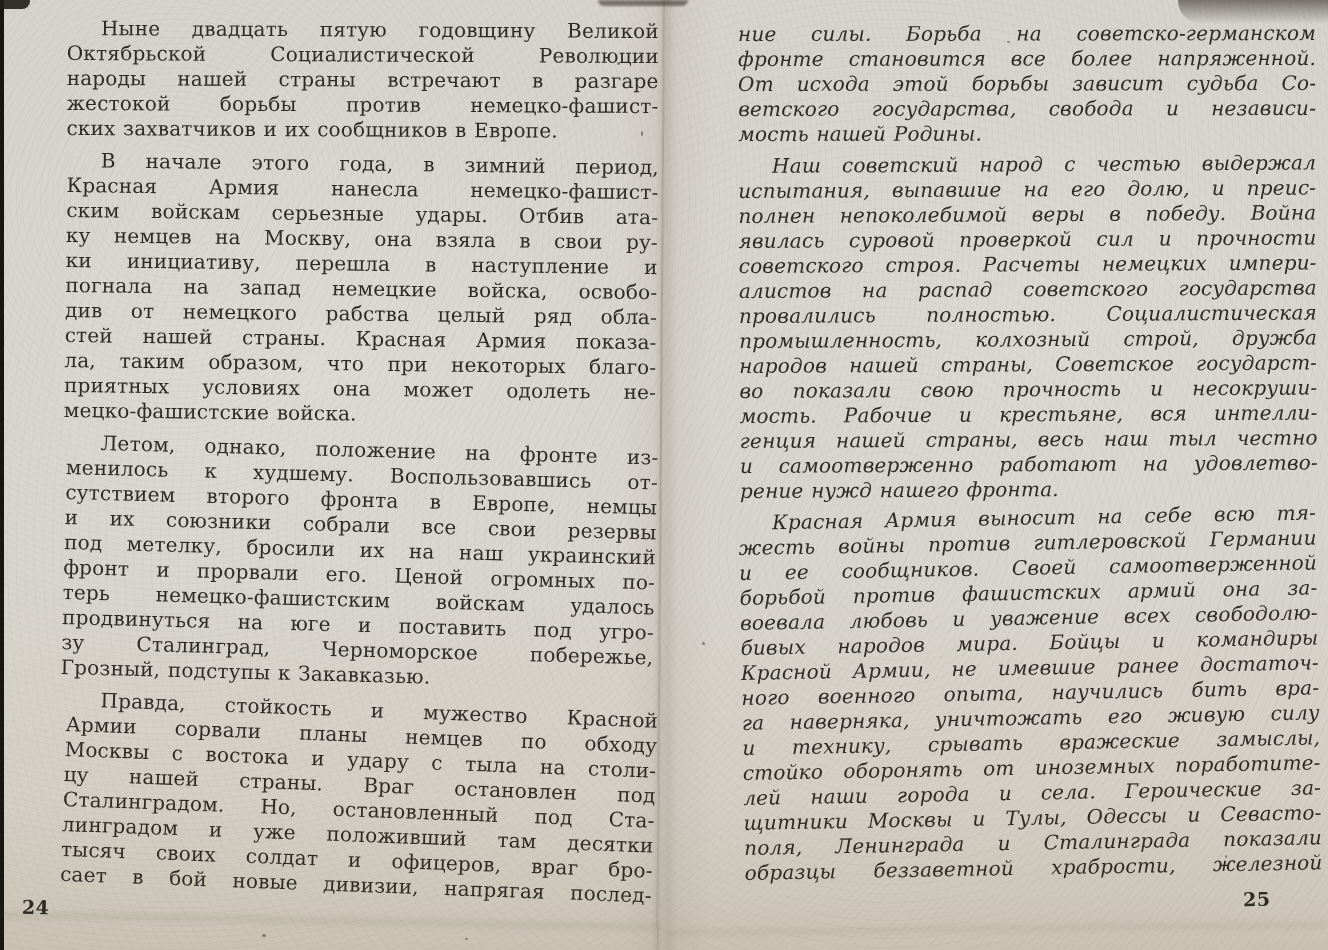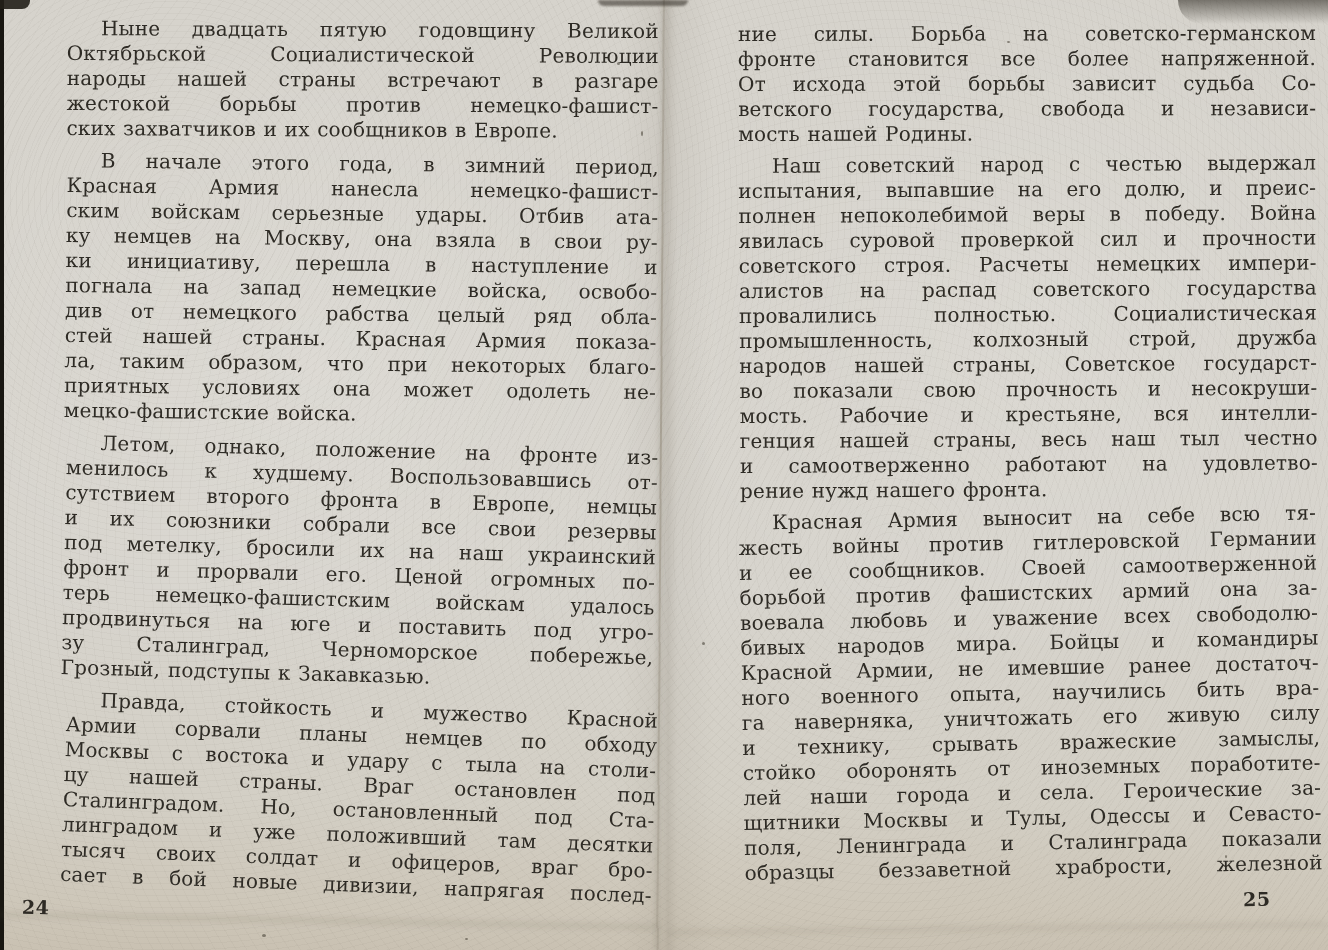--- a/index.html
+++ b/index.html
@@ -40,21 +40,21 @@
   .corner-tr   { position:absolute; right:0; top:0; width:150px; height:24px;
                  background:linear-gradient(180deg, rgba(40,36,29,.55), rgba(40,36,29,0));
                  border-bottom-left-radius:45px; }
   .crease-left  { position:absolute; left:0; top:912px; width:660px; height:5px; background:rgba(108,98,82,.16); filter:blur(3px); transform:rotate(1.1deg); transform-origin:0 0; }
   .crease-right { position:absolute; left:668px; top:930px; width:660px; height:5px; background:rgba(108,98,82,.13); filter:blur(3px); transform:rotate(-.7deg); transform-origin:0 0; }
   .speck { position:absolute; background:rgba(62,56,45,.55); border-radius:50%; pointer-events:none; }
 
   
   .page { position:absolute; color:#2e2b25; font-size:20px; }
   #page-left  { left:30px;  top:16px; width:592px;margin-left:37px; }
-  #page-right { left:738px; top:22px; width:578px; }
+  #page-right { left:738px; top:22px; width:578px;font-style:italic; }
   .para { position:relative; }
   .para + .para { margin-top:7px; }
   .line {
     height:25px; line-height:25px; overflow:hidden;
     letter-spacing:.2px; word-spacing:1px;
     text-rendering:optimizeLegibility;
   }
   .line.just { text-align:justify; }
   .line.just::after { content:""; display:inline-block; width:100%; height:0; vertical-align:top; }
   .line.indent { padding-left:34px; }

